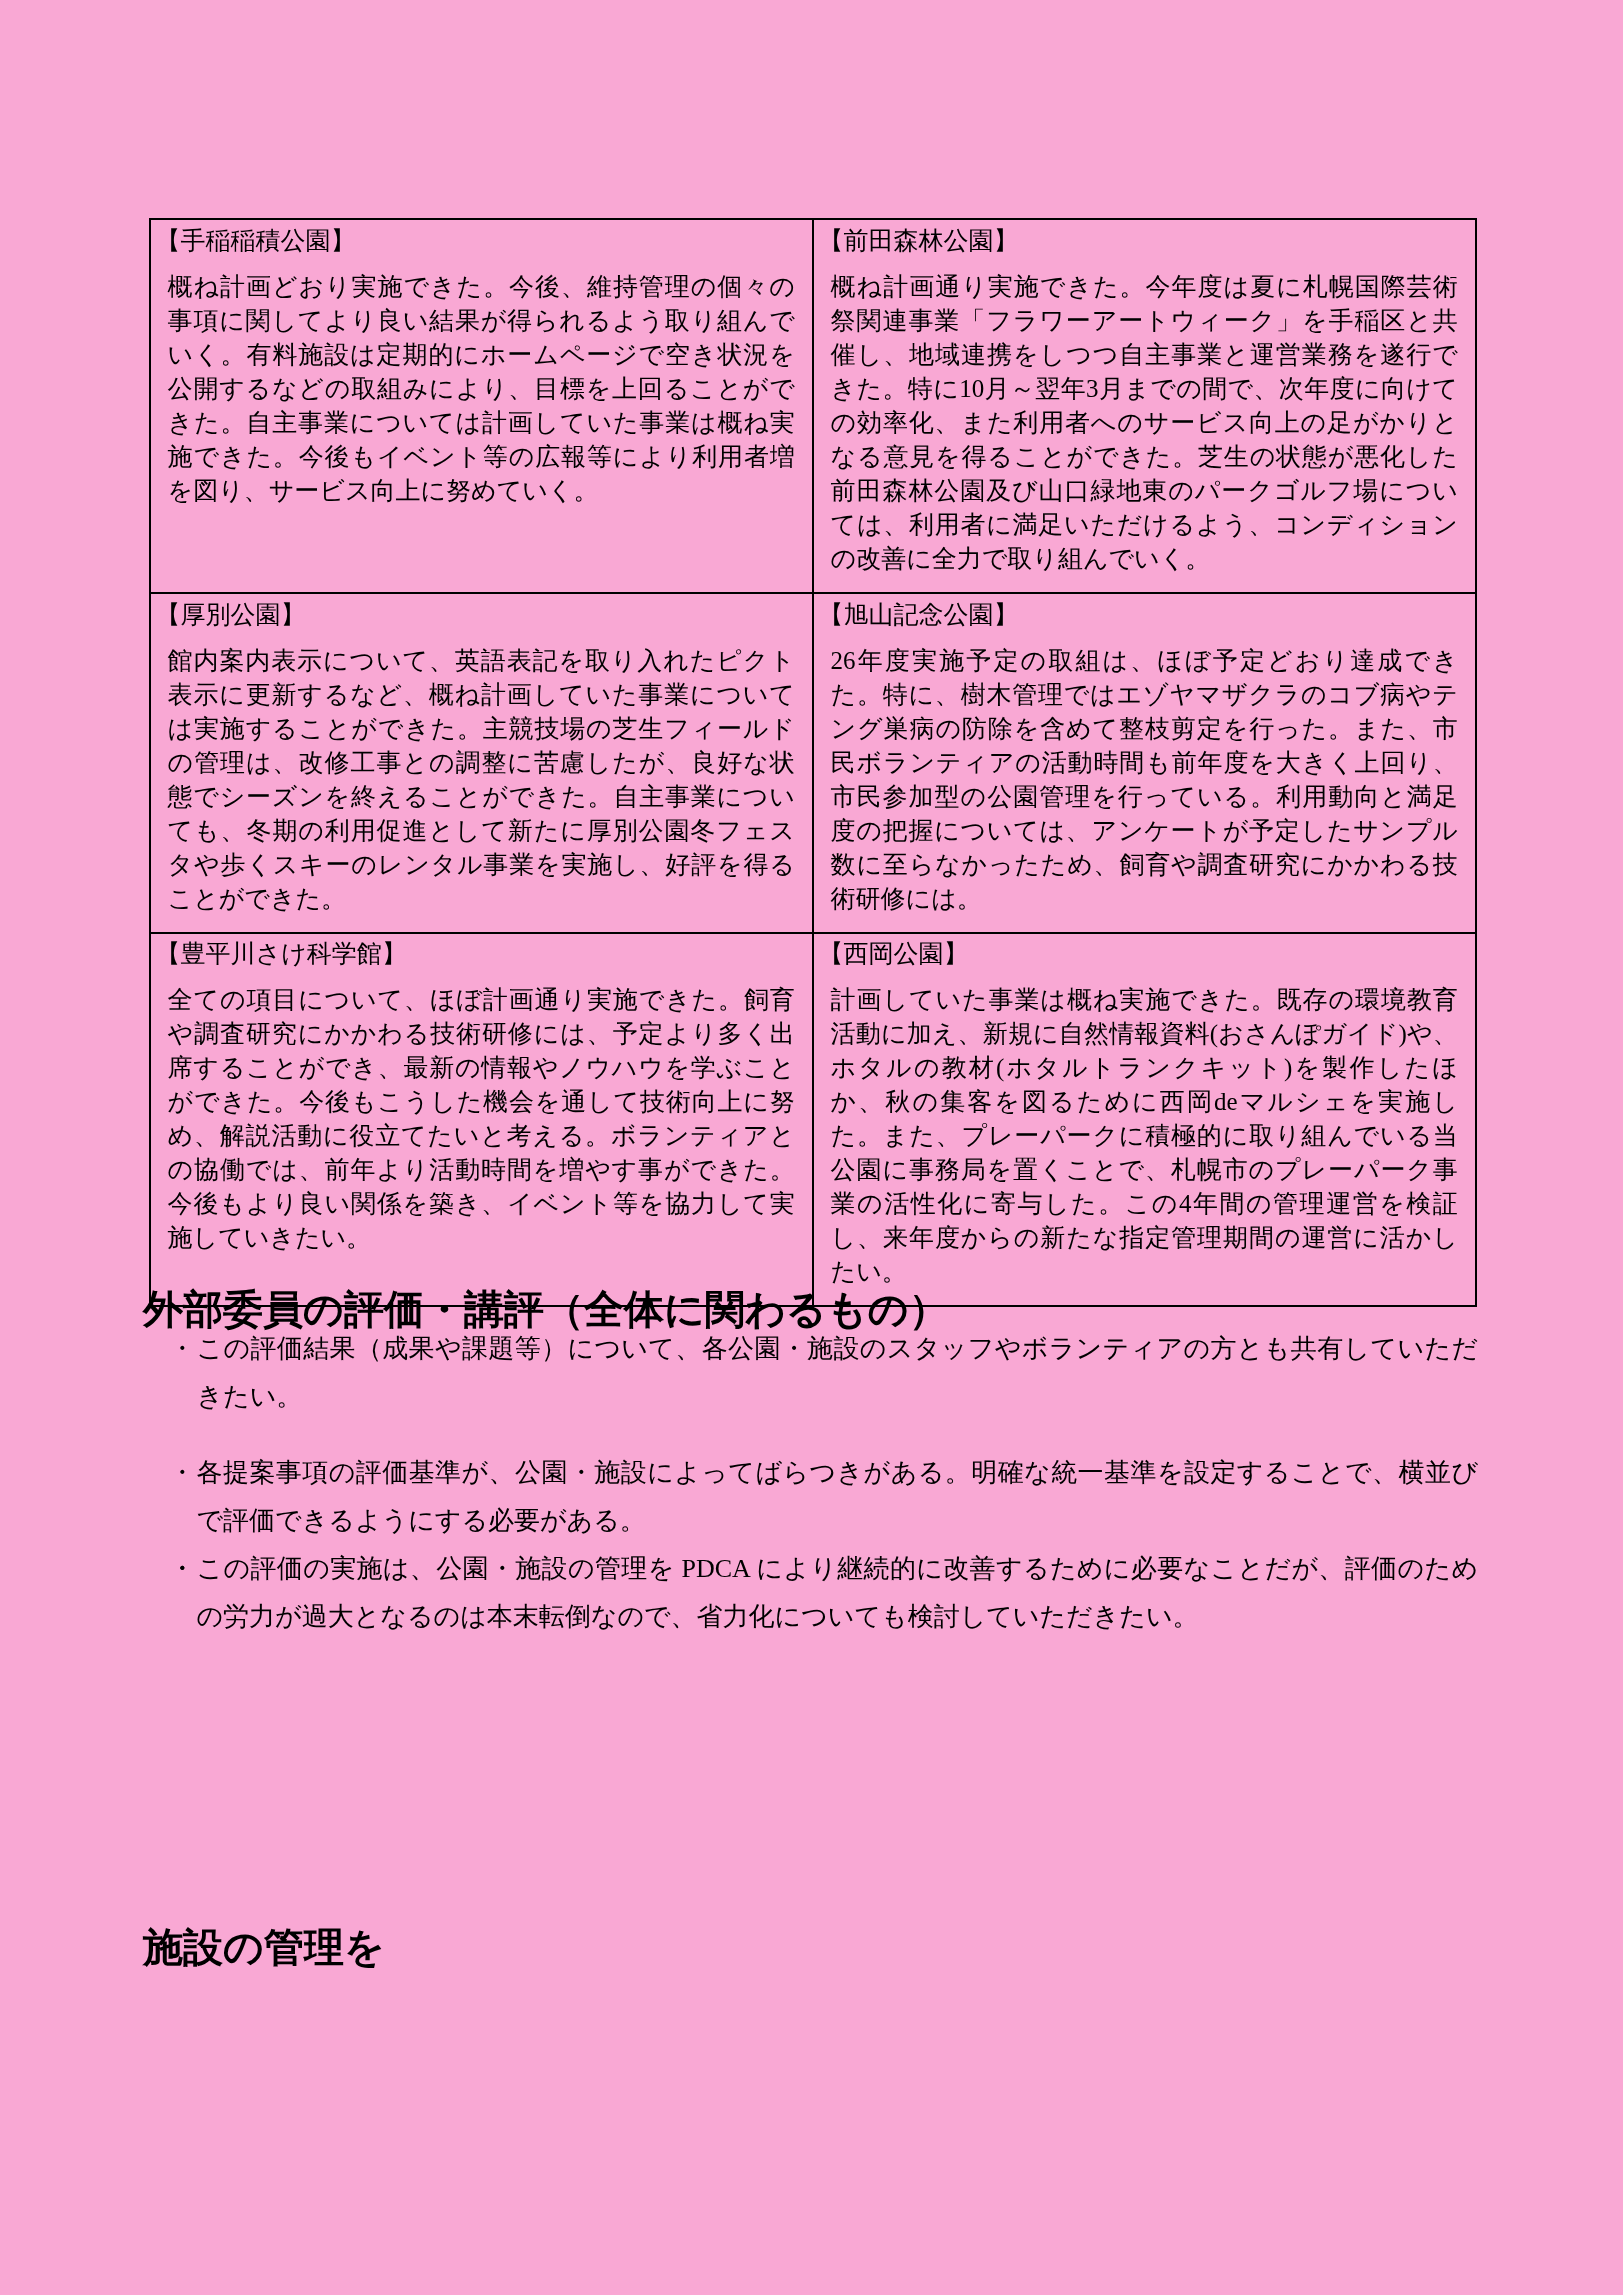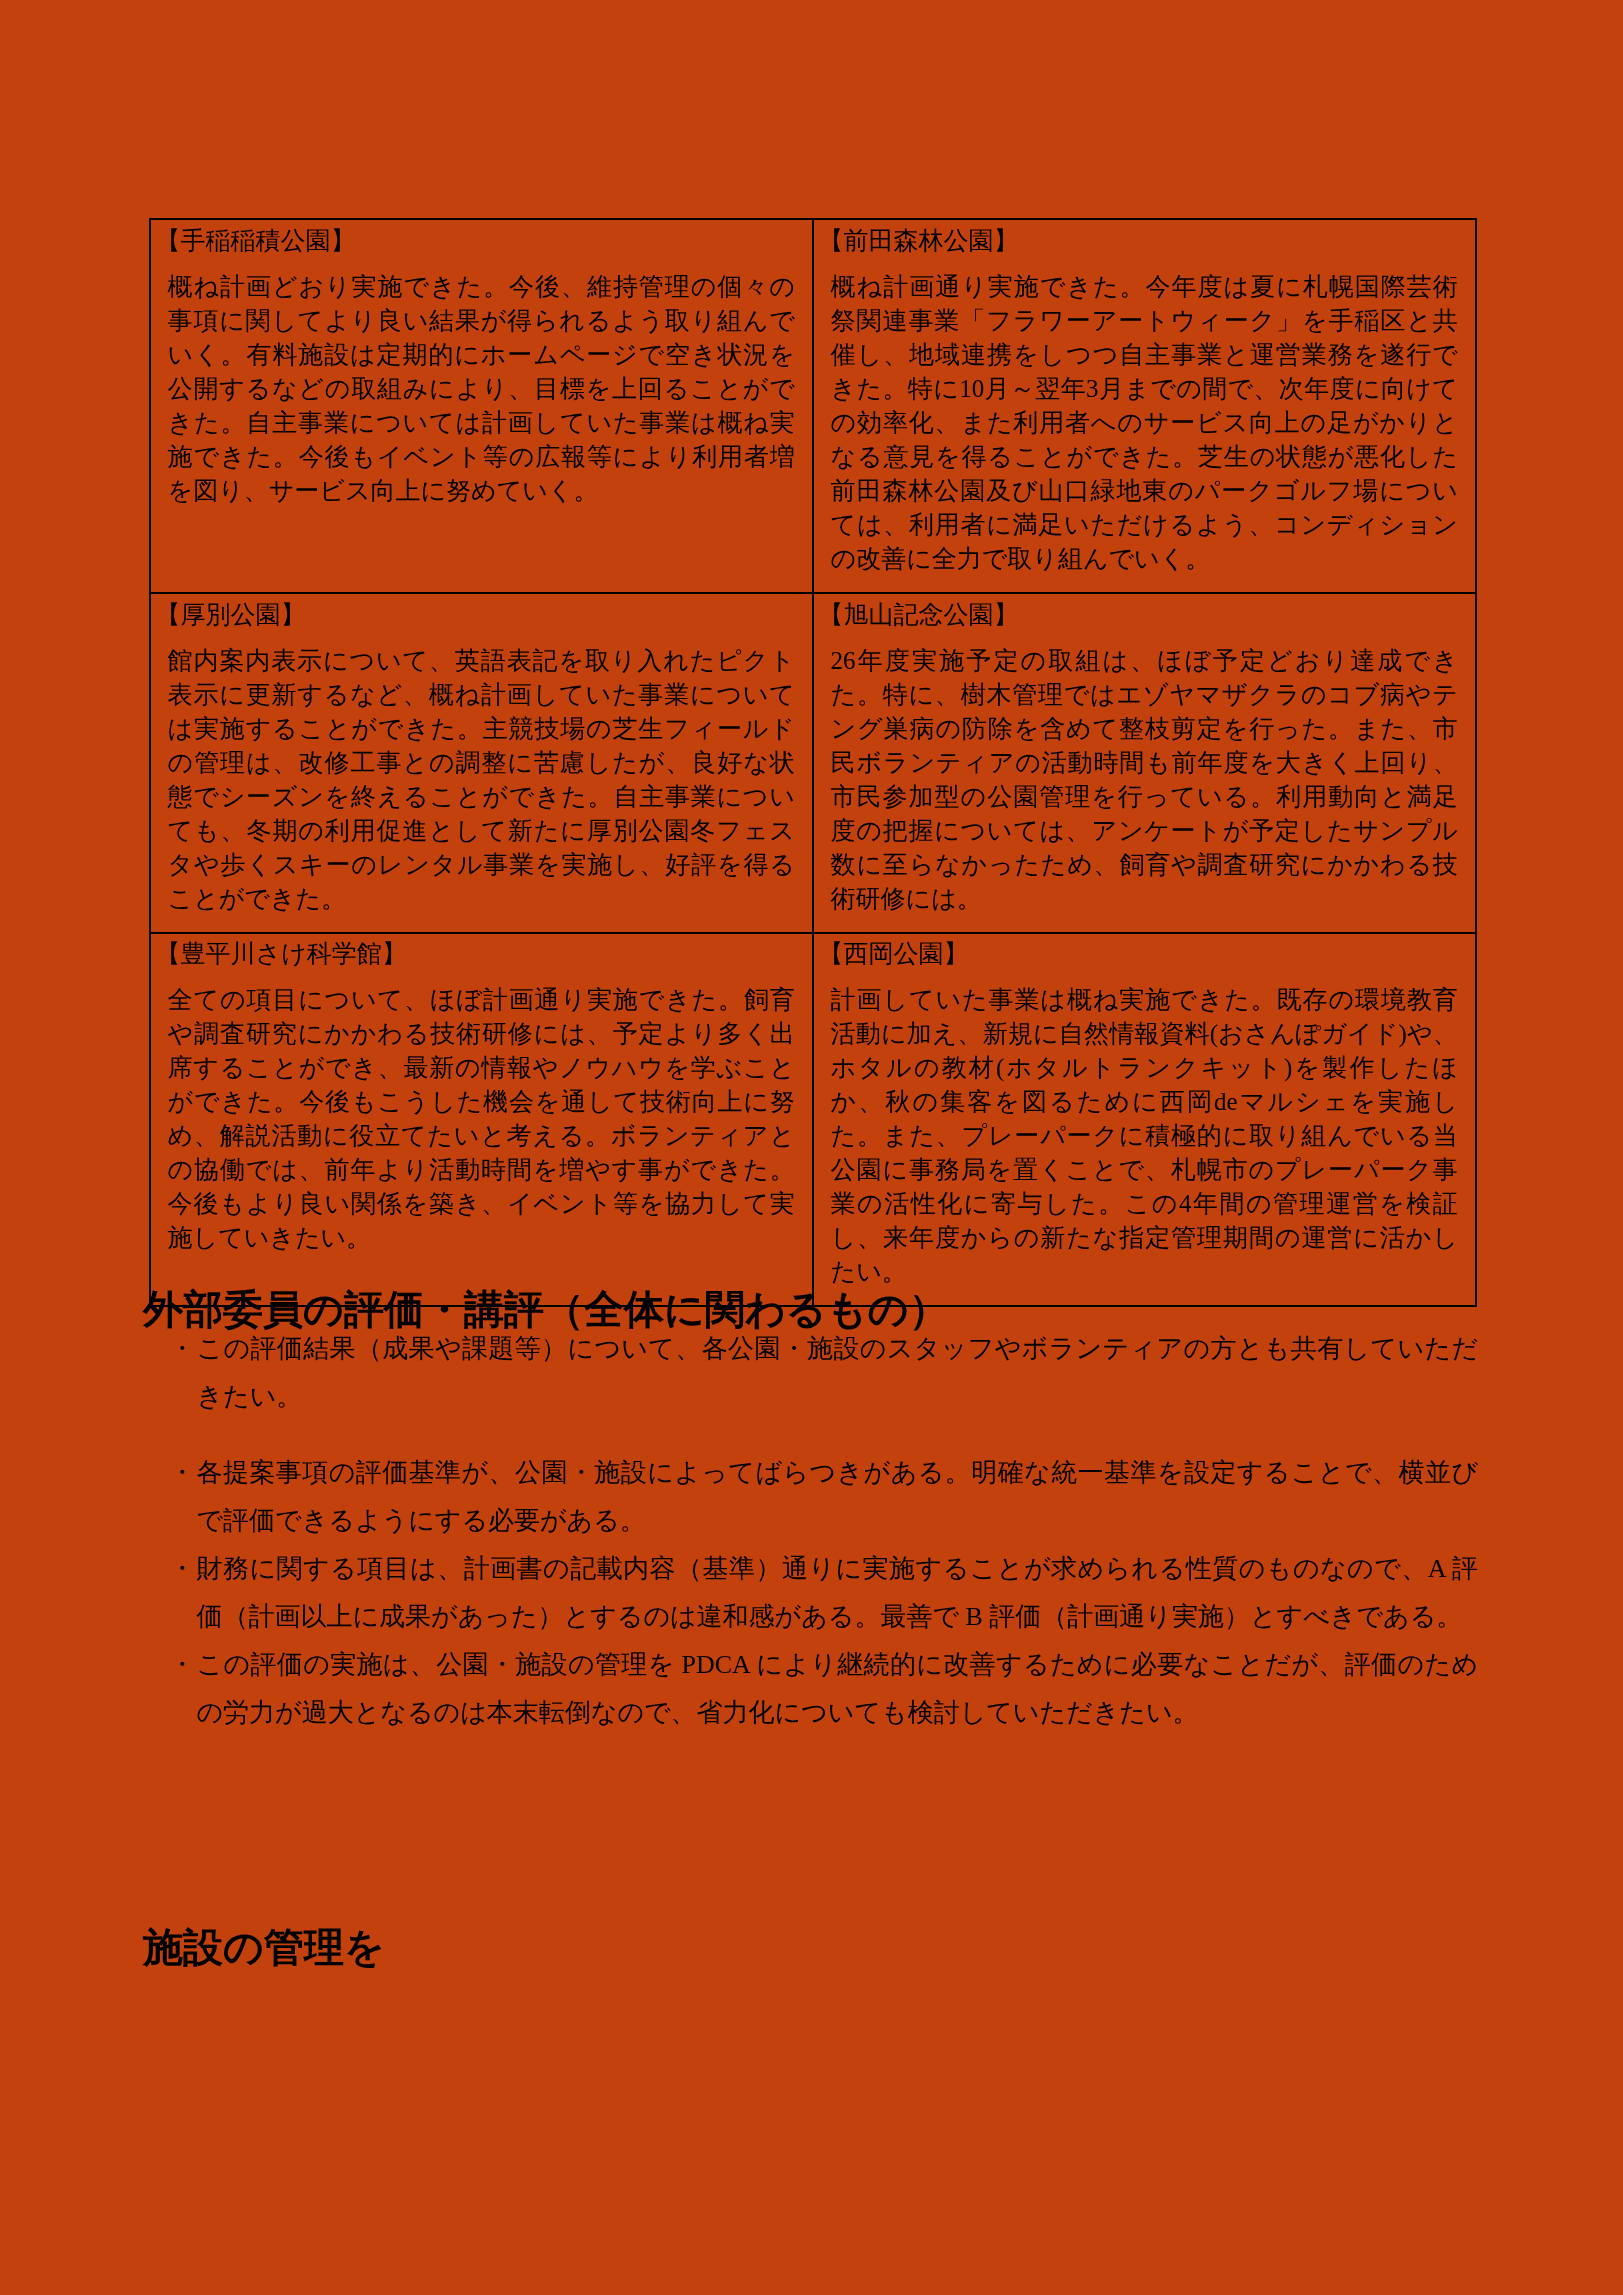--- a/index.html
+++ b/index.html
@@ -1,21 +1,21 @@
 <!DOCTYPE html>
 <html style="font-size:10.5px"><head>
 <meta charset="utf-8">
 <style>
   * { box-sizing: border-box; }
   html, body { margin: 0; padding: 0; background: #ffffff; }
   .page {
     position: relative;
     width: 1623px;
     height: 2295px;
-    background: #c2410c;
+    background: #f9a8d4;
     color: #000000;
     font-family: "Liberation Serif", "DejaVu Serif", serif;
     overflow: hidden;
   }
 
   
   .park-table {
     position: absolute;
     left: 149px;
     top: 218px;
@@ -127,21 +127,20 @@
     </div>
   </div>
 
   <div class="bullet-area system-block">
     <div class="bullet">
       <span class="marker">・</span>
       <span>各提案事項の評価基準が、公園・施設によってばらつきがある。明確な統一基準を設定することで、横並びで評価できるようにする必要がある。</span>
     </div>
     <div class="bullet">
       <span class="marker">・</span>
-      <span>財務に関する項目は、計画書の記載内容（基準）通りに実施することが求められる性質のものなので、A 評価（計画以上に成果があった）とするのは違和感がある。最善で B 評価（計画通り実施）とすべきである。</span>
     </div>
     <div class="bullet">
       <span class="marker">・</span>
       <span>この評価の実施は、公園・施設の管理を PDCA により継続的に改善するために必要なことだが、評価のための労力が過大となるのは本末転倒なので、省力化についても検討していただきたい。</span>
     </div>
   </div>
 
   <h2 class="gothic-heading h-future">施設の管理を</h2>
 
 

